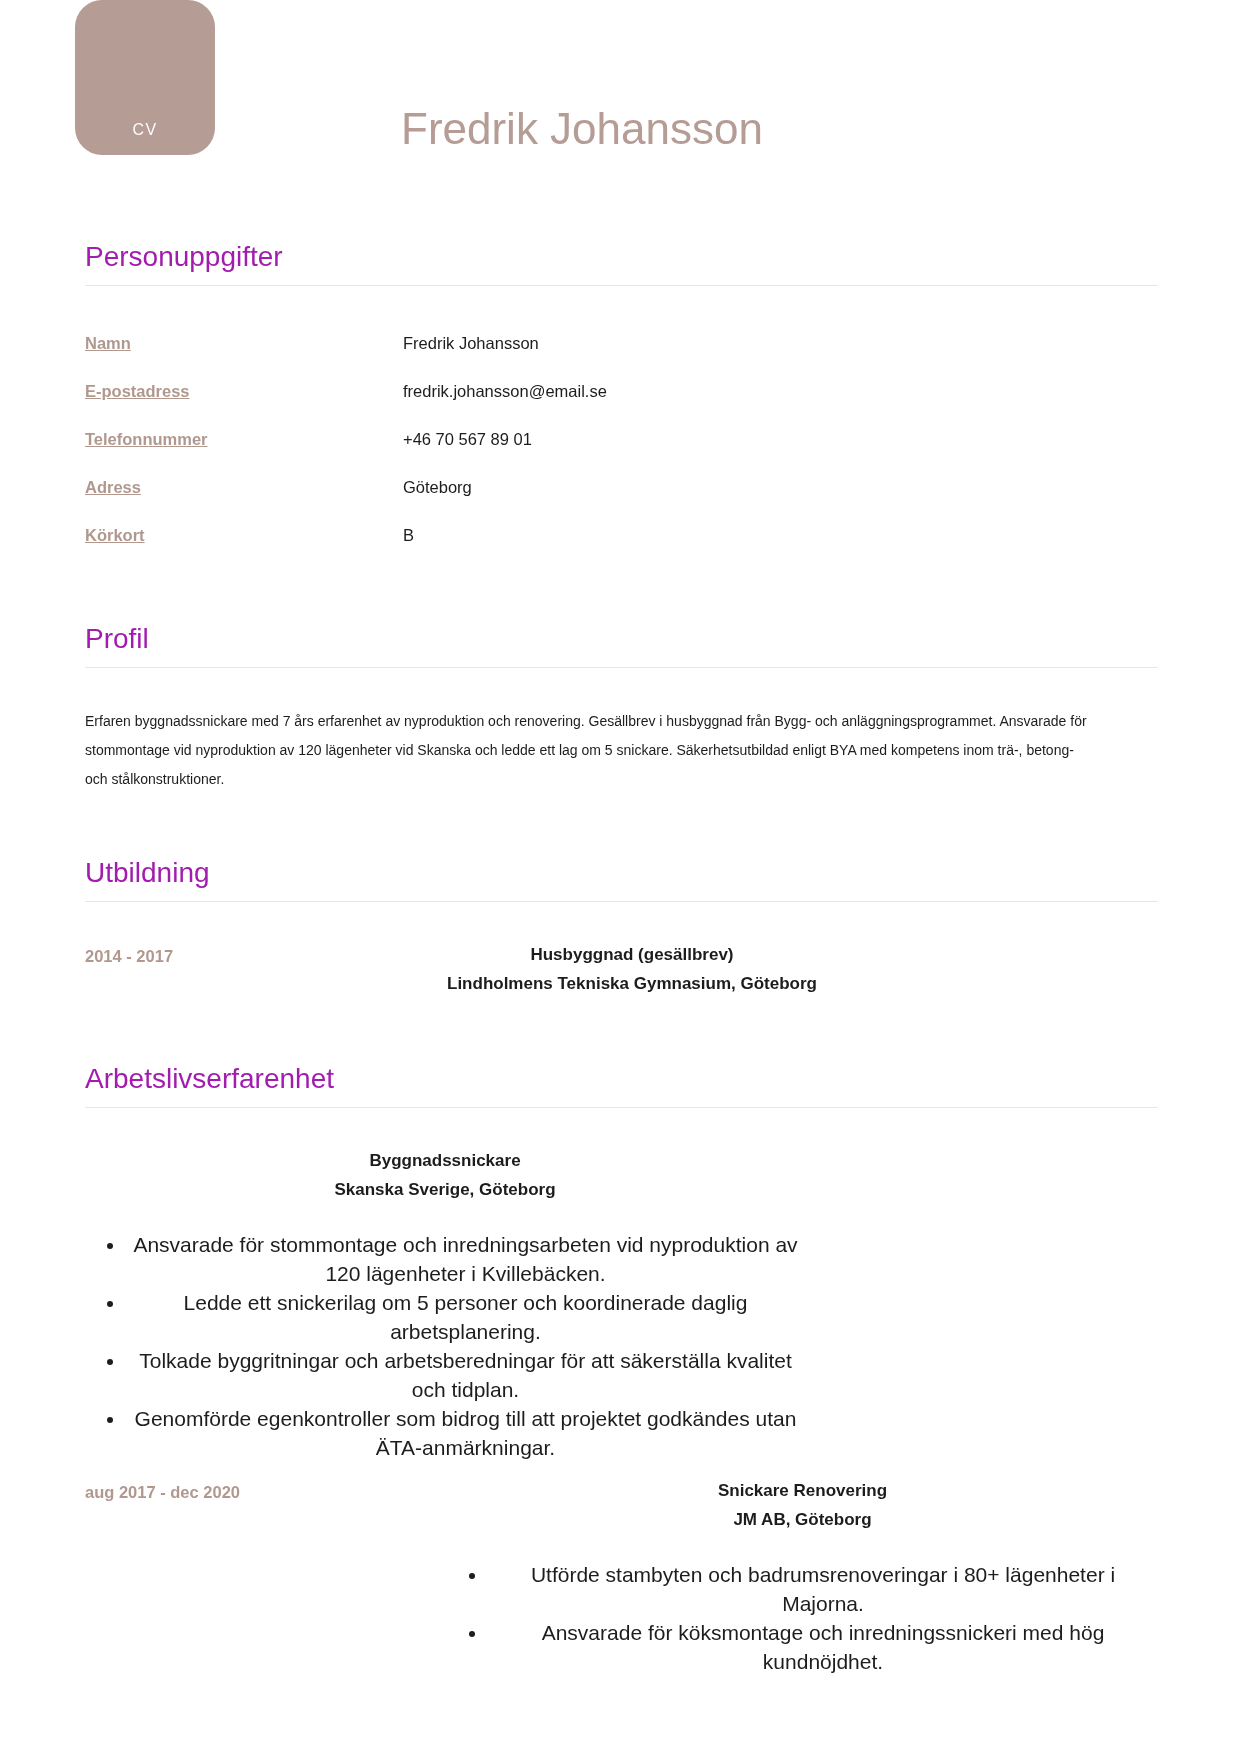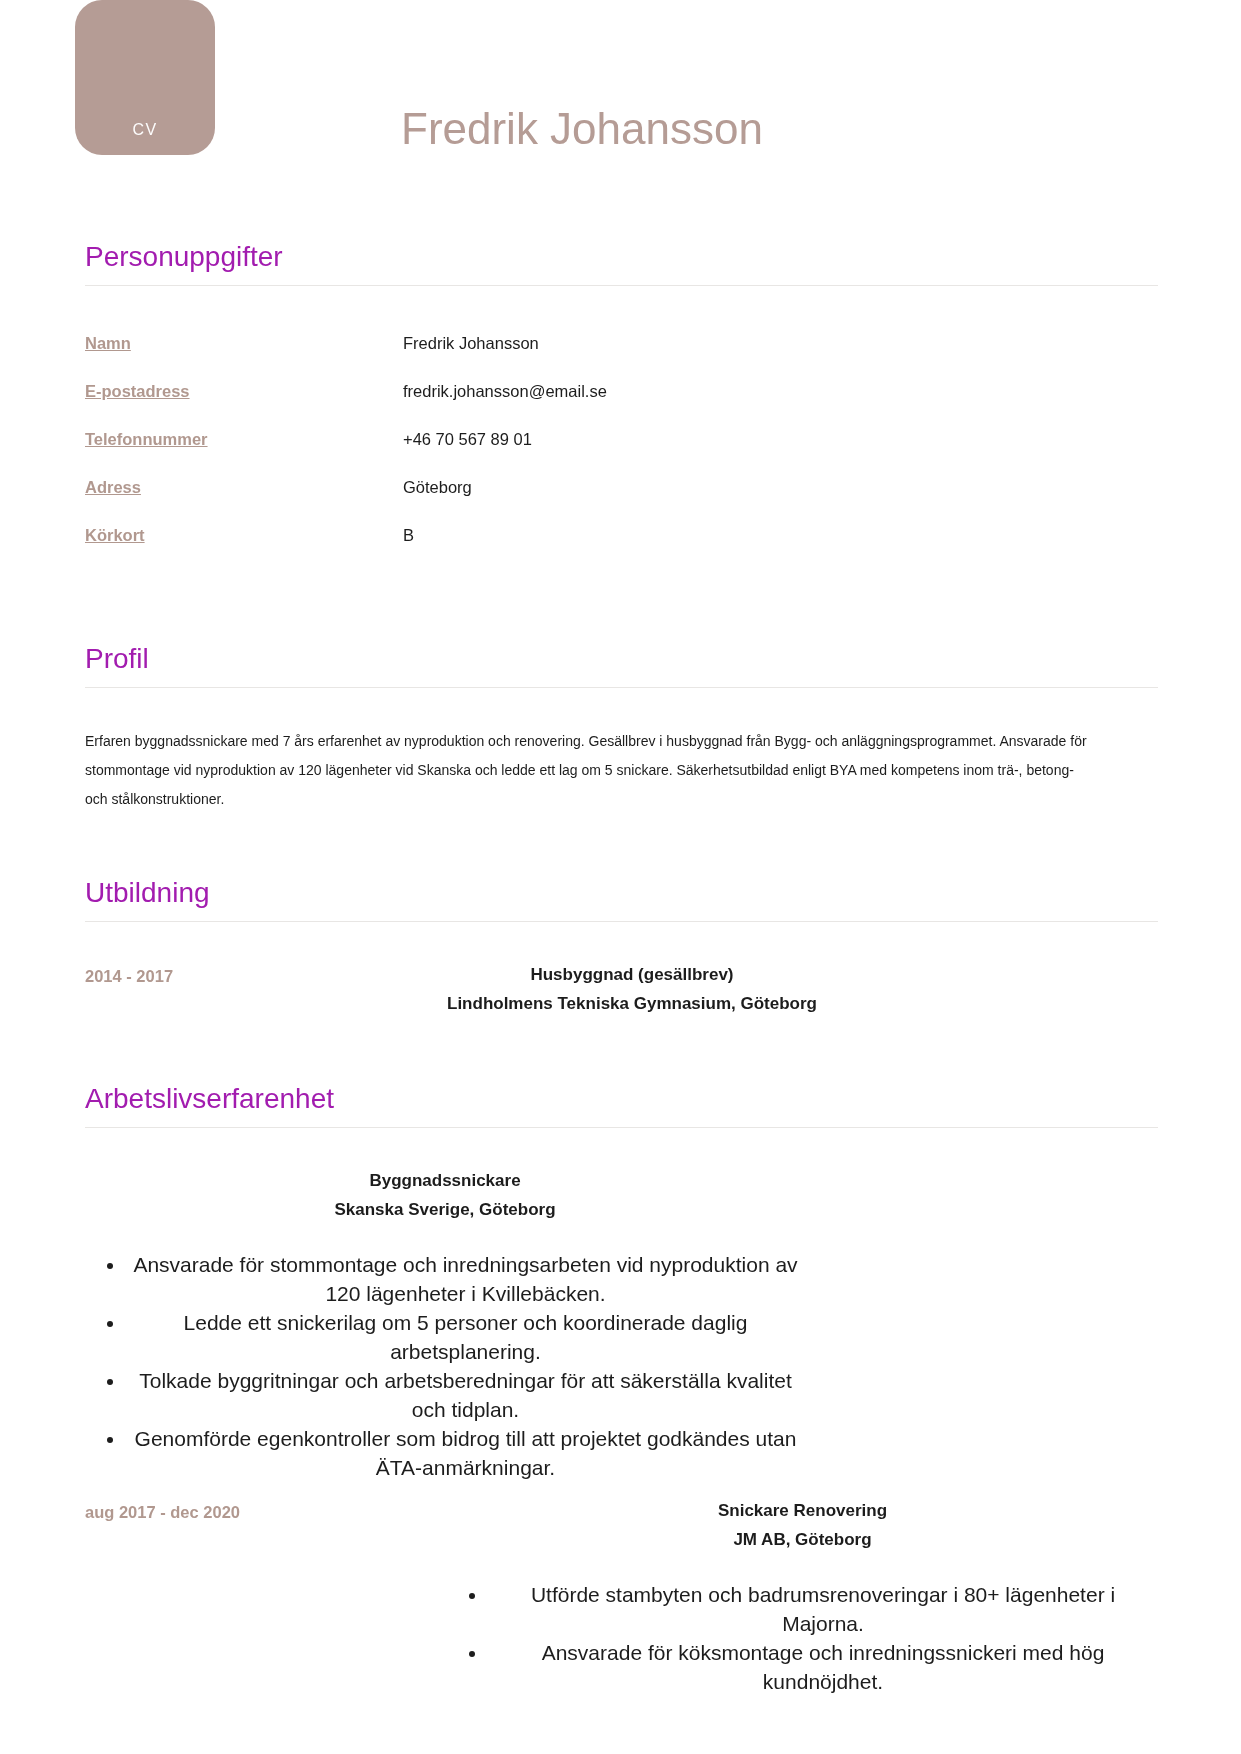--- a/index.html
+++ b/index.html
@@ -18,21 +18,21 @@
   }
   .badge-label { color:#fdfcfc; font-size:16px; letter-spacing:1.5px; line-height:1; }
   .name {
     position:absolute; left:401px; top:107px; font-size:44px; font-weight:400;
     color:#b59c95; line-height:1; white-space:nowrap;
   }
   .content { padding:0 83px 0 85px; }
   .section-title { font-size:28px; font-weight:400; color:#a21caf; line-height:34px; }
   .rule { height:1px; background:#e8e6e4; margin-top:11px; }
   .section-personal   { margin-top:85px; }
-  .section-profile    { margin-top:96px; }
+  .section-profile    { margin-top:76px; }
   .section-education  { margin-top:62px; }
   .section-experience { margin-top:64px; }
   .rows { margin-top:46px; }
   .row { display:flex; line-height:22px; margin-bottom:26px; }
   .row-label { flex:0 0 318px; font-size:16.5px; font-weight:700; color:#b1988f;text-decoration:underline; }
   .row-value { font-size:16.5px; color:#1d1d1d; }
   .profile-text { margin-top:39px; font-size:14px; line-height:29px; max-width:1010px; color:#1d1d1d; }
   .entry { display:flex; margin-top:38px;gap:44px; }
   .entry-gap { margin-top:14px; }
   .entry-period { flex:0 0 318px; font-size:16.5px; font-weight:700; color:#b1988f; line-height:29px; padding-top:2px; }

